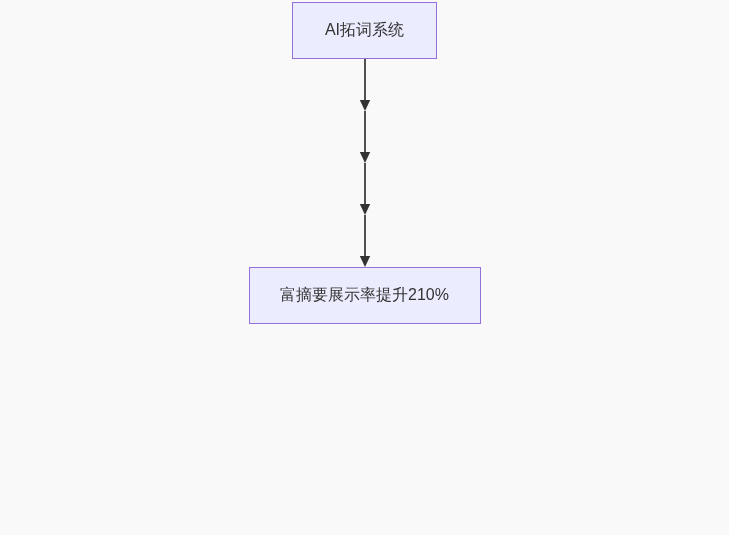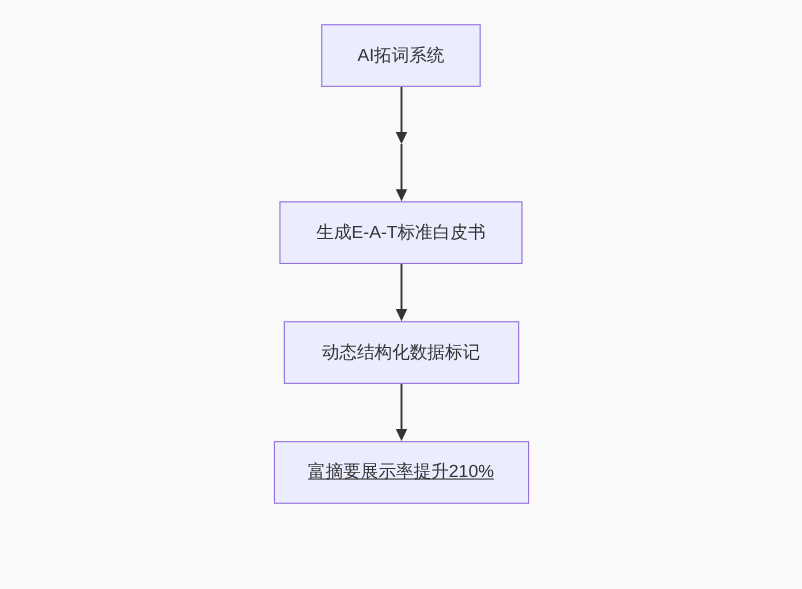--- a/index.html
+++ b/index.html
@@ -8,21 +8,21 @@
   }
   .canvas {
     position: relative;
     width: 729px;
     height: 535px;
     background: var(--background, #f9f9f9);
     font-family: "Liberation Sans", sans-serif;
     display: flex;
     flex-direction: column;
     align-items: center;
-    padding-top: 22px;
+    padding-top: 2px;
     box-sizing: border-box;
     overflow: hidden;
   }
   .node {
     box-sizing: border-box;
     height: 57px;
     background: var(--node-fill, #ECECFF);
     border: 1px solid var(--node-border, #9370DB);
     color: var(--text, #333333);
     font-size: 16px;
@@ -31,21 +31,21 @@
     justify-content: center;
     padding: 0 14px;
     text-align: center;
     white-space: nowrap;
     flex: 0 0 auto;
   }
   .node-1 { min-width: 145px; }
   .node-2 { min-width: 184px; }
   .node-3 { min-width: 221px; }
   .node-4 { min-width: 214px; }
-  .node-5 { min-width: 232px; text-decoration: underline; }
+  .node-5 { min-width: 232px; }
   .edge {
     height: 52px;
     flex: 0 0 auto;
     display: flex;
     align-items: center;
     justify-content: center;
     color: var(--arrow, #333333);
   }
   .edge svg {
     display: block;
@@ -68,34 +68,28 @@
   </div>
 
 
   <div class="edge">
     <svg width="14" height="52" viewBox="0 0 14 52" aria-hidden="true">
       <line x1="7" y1="0" x2="7" y2="42" stroke="currentColor" stroke-width="1.7"></line>
       <polygon points="1.8,41 12.2,41 7,52" fill="currentColor"></polygon>
     </svg>
   </div>
 
-  <div class="node node-3">
-    <span>生成E-A-T标准白皮书</span>
-  </div>
 
   <div class="edge">
     <svg width="14" height="52" viewBox="0 0 14 52" aria-hidden="true">
       <line x1="7" y1="0" x2="7" y2="42" stroke="currentColor" stroke-width="1.7"></line>
       <polygon points="1.8,41 12.2,41 7,52" fill="currentColor"></polygon>
     </svg>
   </div>
 
-  <div class="node node-4">
-    <span>动态结构化数据标记</span>
-  </div>
 
   <div class="edge">
     <svg width="14" height="52" viewBox="0 0 14 52" aria-hidden="true">
       <line x1="7" y1="0" x2="7" y2="42" stroke="currentColor" stroke-width="1.7"></line>
       <polygon points="1.8,41 12.2,41 7,52" fill="currentColor"></polygon>
     </svg>
   </div>
 
   <div class="node node-5">
     <span>富摘要展示率提升210%</span>

